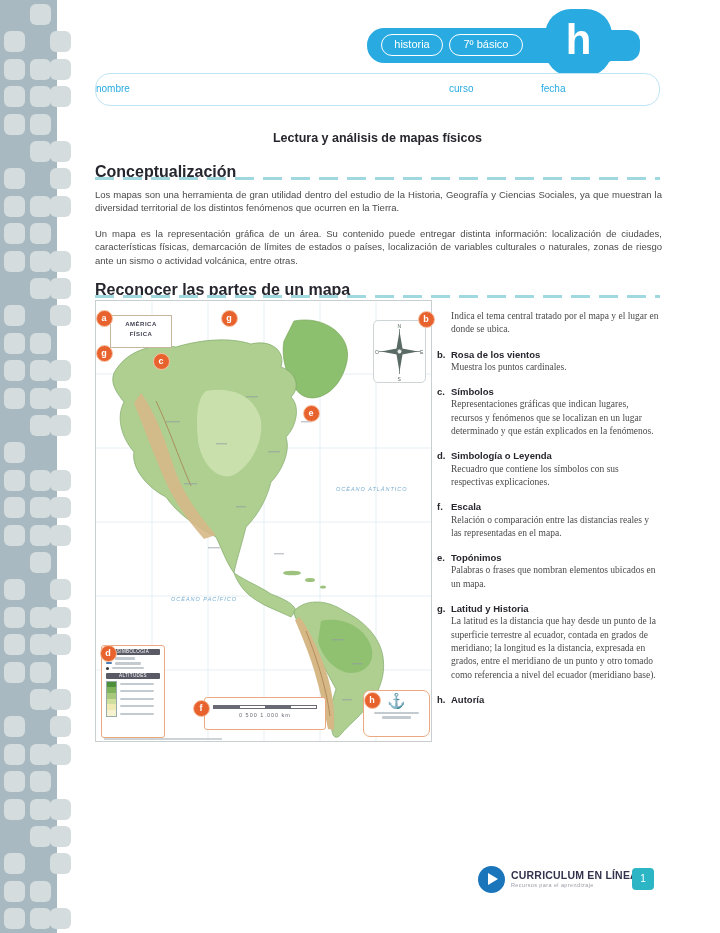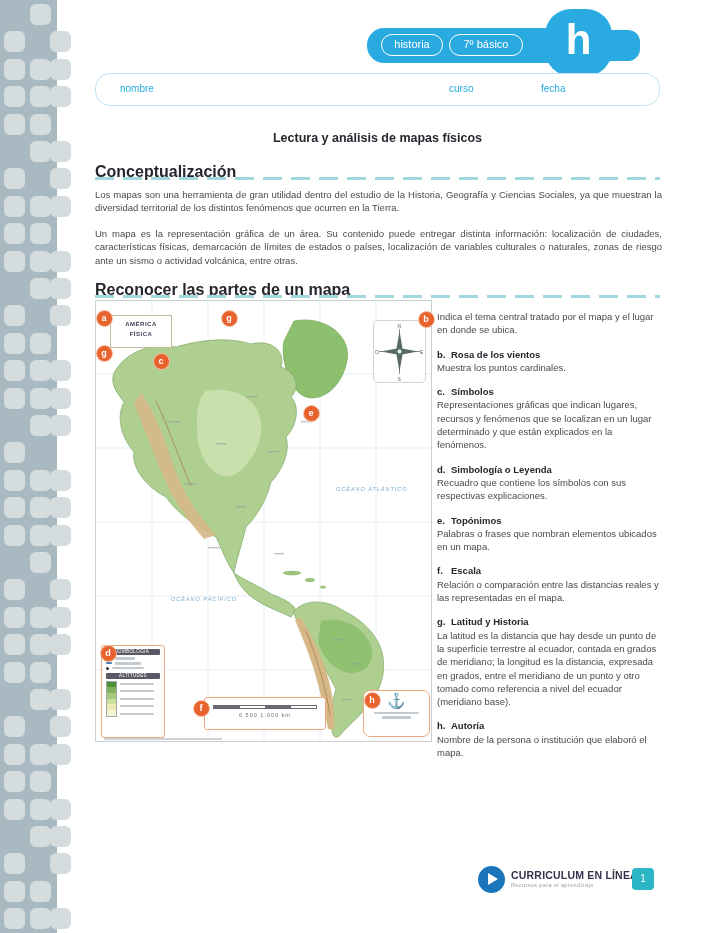--- a/index.html
+++ b/index.html
@@ -16,21 +16,21 @@
   .banner{position:absolute;left:367px;top:28px;width:253px;height:35px;background:#29abe2;border-radius:17px;}
   .banner-ext{position:absolute;left:598px;top:30px;width:42px;height:31px;background:#29abe2;border-radius:12px;}
   .badge{position:absolute;top:34px;height:22px;border:1.6px solid #ffffff;border-radius:11px;
          color:#ffffff;font-size:11px;line-height:19px;text-align:center;background:transparent;}
   .badge.b1{left:381px;width:62px;}
   .badge.b2{left:449px;width:74px;}
   .hlogo{position:absolute;left:545px;top:9px;width:67px;height:67px;background:#29abe2;border-radius:26px;
          color:#ffffff;font-weight:bold;font-size:42px;text-align:center;line-height:62px;}
   .fieldbox{position:absolute;left:95px;top:73px;width:565px;height:33px;border:1.6px solid #bfe4f4;border-radius:15px;background:#fff;}
   .fieldlabel{position:absolute;top:83px;color:#29abe2;font-size:10px;}
-  .fl-nombre{left:120px;} .fl-curso{left:449px;} .fl-fecha{left:541px;}
+  .fl-nombre{left:96px;} .fl-curso{left:449px;} .fl-fecha{left:541px;}
 
   
   #doc-title{position:absolute;left:95px;top:131px;width:565px;text-align:center;
              font-size:12.5px;font-weight:bold;color:#26262e;}
   .sec-head{position:absolute;left:95px;font-size:16px;font-weight:bold;color:#26262e;}
   .dashline{position:absolute;left:95px;width:565px;height:3px;
             background:repeating-linear-gradient(90deg,#9fd8de 0 19px,transparent 19px 28px);}
   .para{position:absolute;left:95px;width:567px;font-size:9.5px;line-height:1.4;color:#4a4a4a;text-align:justify;}
 
   
@@ -65,21 +65,21 @@
 
   .marker{position:absolute;width:17px;height:17px;border-radius:50%;background:#e8622d;
           border:1.5px solid #f6c5a8;color:#ffffff;font-size:9px;font-weight:bold;
           text-align:center;line-height:14.5px;z-index:5;}
 
   
   #parts-list{position:absolute;left:437px;top:310px;width:224px;}
   .part{margin-bottom:11px;font-size:9.5px;line-height:1.4;}
   .part .head{font-weight:bold;color:#26262e;}
   .part .letter{display:inline-block;width:14px;}
-  .part .desc{color:#4a4a4a;}
+  .part .desc{margin-left:14px;color:#4a4a4a;font-family:Liberation Serif, serif;}
 
   
   #footer-logo{position:absolute;left:478px;top:866px;width:27px;height:27px;border-radius:50%;
                background:#1b75bb;}
   #footer-logo:after{content:"";position:absolute;left:10px;top:7px;border-left:10px solid #ffffff;
                      border-top:6.5px solid transparent;border-bottom:6.5px solid transparent;}
   #footer-brand{position:absolute;left:511px;top:869px;font-size:10.5px;font-weight:bold;color:#33334d;letter-spacing:.2px;}
   #footer-sub{position:absolute;left:511px;top:882px;font-size:5.5px;color:#9a9aa8;letter-spacing:.4px;}
   #page-num{position:absolute;left:632px;top:868px;width:22px;height:22px;background:#2cb5c5;border-radius:4px;
             color:#ffffff;font-size:10px;text-align:center;line-height:22px;}
@@ -353,34 +353,33 @@
     </div>
     <div class="part">
       <div class="head"><span class="letter">c.</span><span>Símbolos</span></div>
       <div class="desc">Representaciones gráficas que indican lugares, recursos y fenómenos que se localizan en un lugar determinado y que están explicados en la fenómenos.</div>
     </div>
     <div class="part">
       <div class="head"><span class="letter">d.</span><span>Simbología o Leyenda</span></div>
       <div class="desc">Recuadro que contiene los símbolos con sus respectivas explicaciones.</div>
     </div>
     <div class="part">
+      <div class="head"><span class="letter">f.</span><span>Escala</span></div>
+      <div class="desc">Relación o comparación entre las distancias reales y las representadas en el mapa.</div>
+    </div>
+    <div class="part">
       <div class="head"><span class="letter">e.</span><span>Topónimos</span></div>
       <div class="desc">Palabras o frases que nombran elementos ubicados en un mapa.</div>
     </div>
     <div class="part">
-      <div class="head"><span class="letter">f.</span><span>Escala</span></div>
-      <div class="desc">Relación o comparación entre las distancias reales y las representadas en el mapa.</div>
-    </div>
-    <div class="part">
       <div class="head"><span class="letter">g.</span><span>Latitud y Historia</span></div>
       <div class="desc">La latitud es la distancia que hay desde un punto de la superficie terrestre al ecuador, contada en grados de meridiano; la longitud es la distancia, expresada en grados, entre el meridiano de un punto y otro tomado como referencia a nivel del ecuador (meridiano base).</div>
     </div>
     <div class="part">
       <div class="head"><span class="letter">h.</span><span>Autoría</span></div>
-      <div class="desc">Nombre de la persona o institución que elaboró el mapa.</div>
     </div>
   </div>
 
   <div id="footer-logo"></div>
   <div id="footer-brand">CURRICULUM EN LÍNEA</div>
   <div id="footer-sub">Recursos para el aprendizaje</div>
   <div id="page-num">1</div>
 
 </div>
 

